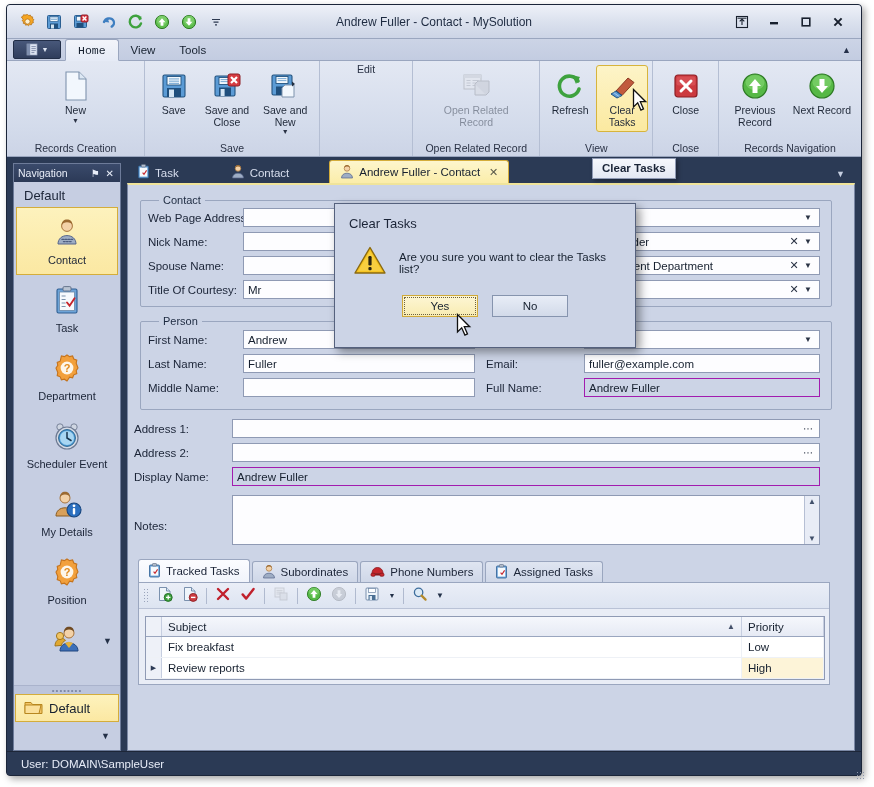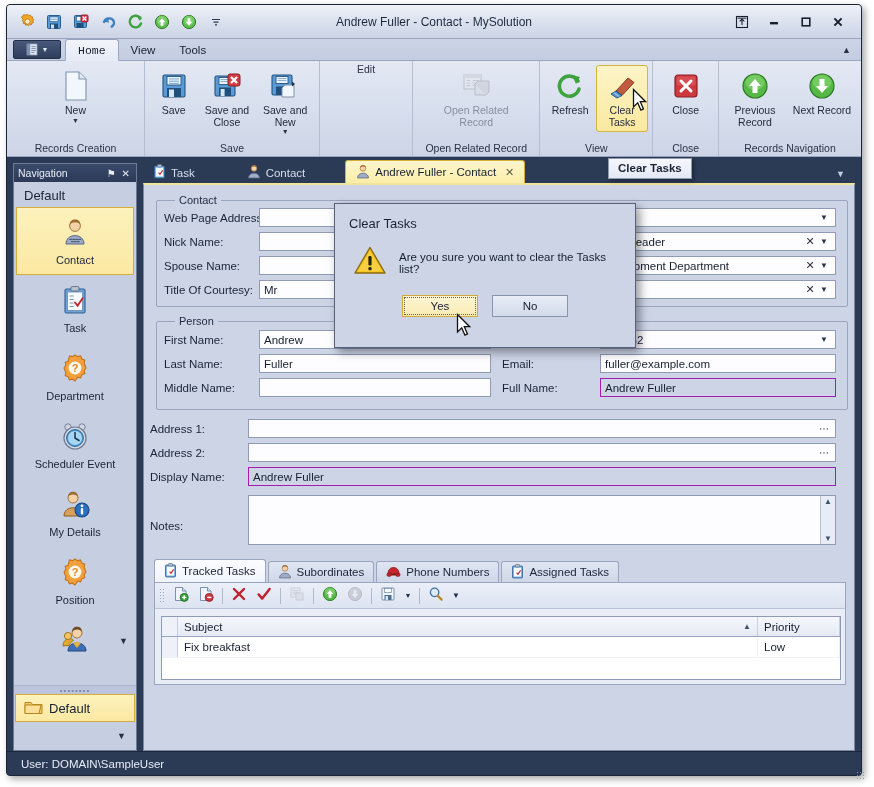--- a/index.html
+++ b/index.html
@@ -135,21 +135,21 @@
   .rbtn-caret { font-size: 7px; color: #2a3245; line-height: 8px; }
 
   
   .body {
     flex: 1; display: flex; min-height: 0;
     background: #2b3a55;
     padding: 0;
   }
   
   .navpane {
-    width: 124px; margin: 6px 0 0 6px;
+    width: 108px; margin: 6px 0 0 6px;
     background: #c6cee2;
     border: 1px solid #6d7b99;
     display: flex; flex-direction: column;
     flex: 0 0 auto;
   }
   .nav-header {
     height: 18px;
     background: linear-gradient(to bottom,#3a4a6b,#2c3a57);
     color: #e8edf8; font-size: 10.5px;
     display: flex; align-items: center; padding: 0 4px;
@@ -1094,20 +1094,25 @@
                   <span>Priority</span>
                 </div>
               </div>
 
               <div class="grid-row">
                 <div class="grid-ind"></div>
                 <div class="gr-cell" style="width:580px;">Fix breakfast</div>
                 <div class="gr-cell priority" style="flex:1;">Low</div>
               </div>
 
+              <div class="grid-row focused">
+                <div class="grid-ind" style="font-size:7px;color:#2c3a55;">▶</div>
+                <div class="gr-cell" style="width:580px;">Review reports</div>
+                <div class="gr-cell priority" style="flex:1;">High</div>
+              </div>
 
               <div class="grid-filler"></div>
             </div>
           </div>
 
         </div>
       </div>
     </div>
 
     <div class="statusbar">

